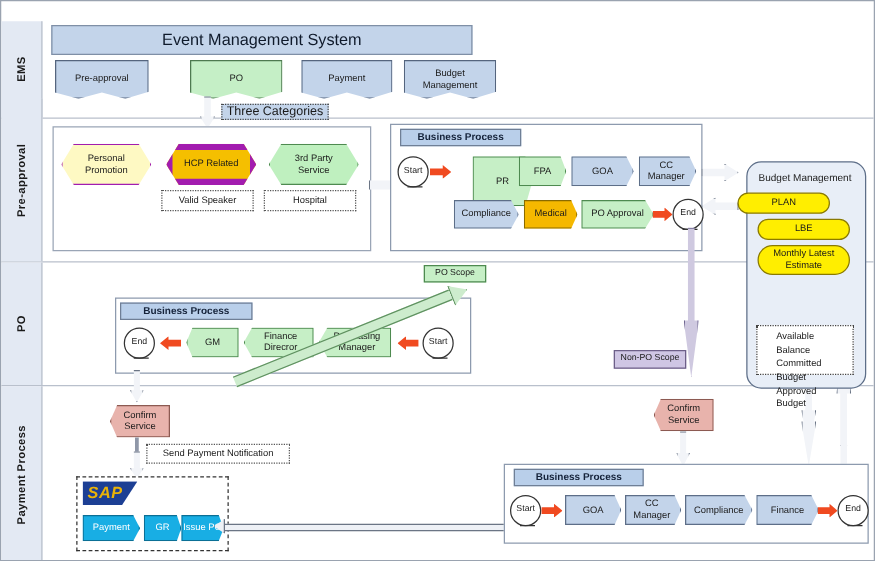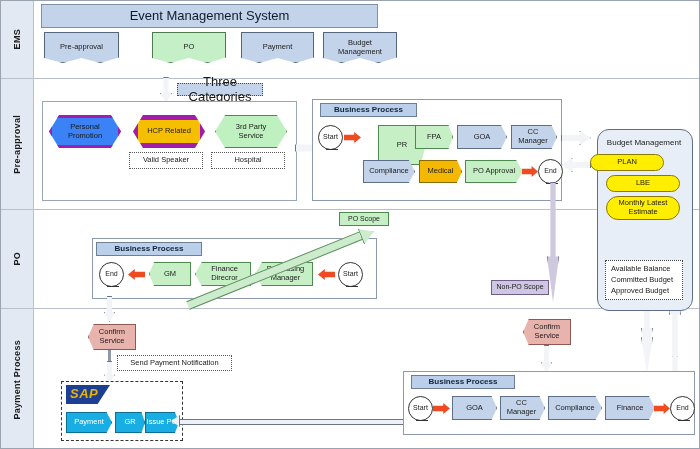--- a/index.html
+++ b/index.html
@@ -30,50 +30,50 @@
   .bp-box{background:#ffffff;border:1px solid #8d9aae;}
   .pre-box{background:#ffffff;border:1px solid #9aa5b6;}
 
   
   .doc{background:#c3d4ea;border:1px solid #55657e;
        clip-path:polygon(0 0,100% 0,100% 82%,75% 100%,50% 84%,25% 100%,0 84%);}
   .doc.green{background:#c5efc6;border-color:#4e7a50;}
 
   
   .hex{clip-path:polygon(14% 0,86% 0,100% 50%,86% 100%,14% 100%,0 50%);}
-  .hex.purple{background:#3b82f6;border:3px solid #a21caf;}
+  .hex.purple{background:#fef9c3;border:1px solid #a21caf;}
   .hex.gold{background:#f5bf00;border:5px solid #a21caf;}
   .hex.green{background:#bff0bf;border:1px solid #4e8a50;}
 
   
   .chev{clip-path:polygon(0 0,88% 0,100% 50%,88% 100%,0 100%);}
   .chev.blue{background:#c3d4ea;border:1px solid #5d6e88;}
   .chev.green{background:#c6efc6;border:1px solid #4e8a50;}
   .chev.gold{background:#f5b800;border:1px solid #8a6a00;}
   .chev.cyan{background:#18aee4;border:1px solid #0b6f95;color:#fff;}
   .chev.pink{background:#e8b3ac;border:1px solid #8c5a52;}
   
   .chevL{clip-path:polygon(12% 0,100% 0,100% 100%,12% 100%,0 50%);}
 
   .dotted{background:#fff;border:1px dotted #555;}
-  .dotted-lbl{background:#c3d4ea;border:1px dotted #4a4a4a;font-size:13px;}
+  .dotted-lbl{background:#c3d4ea;border:1px dotted #4a4a4a;font-size:10px;}
 
   .circle{border-radius:50%;background:#fff;border:1px solid #333;font-size:7px;}
   .circle::after{content:"";position:absolute;left:30%;bottom:-1px;width:52%;
                  height:0;border-bottom:1.4px solid #333;}
 
   .scope{background:#c6efc6;border:1px solid #4e8a50;font-size:7px;}
   .scope.purple{background:#cfc6e4;border:1px solid #6d5f88;}
 
   
   .budget-panel{background:#e8eef7;border:1.3px solid #5d6e88;border-radius:12px;}
   .pill{background:#ffee00;border:1px solid #8a7a00;border-radius:999px;font-size:7.5px;}
   .budget-list{background:#fff;border:1px dotted #444;font-size:7.5px;
                align-items:flex-start;justify-content:flex-start;
-               padding:3px 5px;text-align:left;line-height:1.45;}
+               padding:3px 15px;text-align:left;line-height:1.45;}
 
   
   .sap-box{background:#fff;border:1.5px dashed #333;}
   .sap-logo{background:#1c3f94;clip-path:polygon(0 0,100% 0,72% 100%,0 100%);
             color:#eab308;font-weight:bold;font-size:13px;letter-spacing:.5px;
             font-style:italic;}
 
   
   .ln{position:absolute;background:#8f97a8;}
   
@@ -104,21 +104,21 @@
                border-top:1px solid #5f9160;border-bottom:1px solid #5f9160;}
   .diag .head{position:absolute;width:14px;height:17px;background:#cdeccd;
               border:1px solid #5f9160;box-sizing:border-box;
               clip-path:polygon(100% 0,100% 100%,0 50%);}
 </style>
 </head>
 <body>
 
 <div id="canvas">
 
-  <div class="lane" style="top:0;height:78px;">
+  <div class="lane" style="top:16px;height:78px;">
     <div class="lane-hdr">
       <span>EMS</span>
     </div>
     <div class="lane-body">
 
       <div class="nd title-bar" style="left:8px;top:3px;width:337px;height:24px;">Event Management System</div>
 
       <div class="nd doc" style="left:11px;top:31px;width:75px;height:31px;">Pre-approval</div>
       <div class="nd doc green" style="left:119px;top:31px;width:74px;height:31px;">PO</div>
       <div class="nd doc" style="left:208px;top:31px;width:73px;height:31px;">Payment</div>

